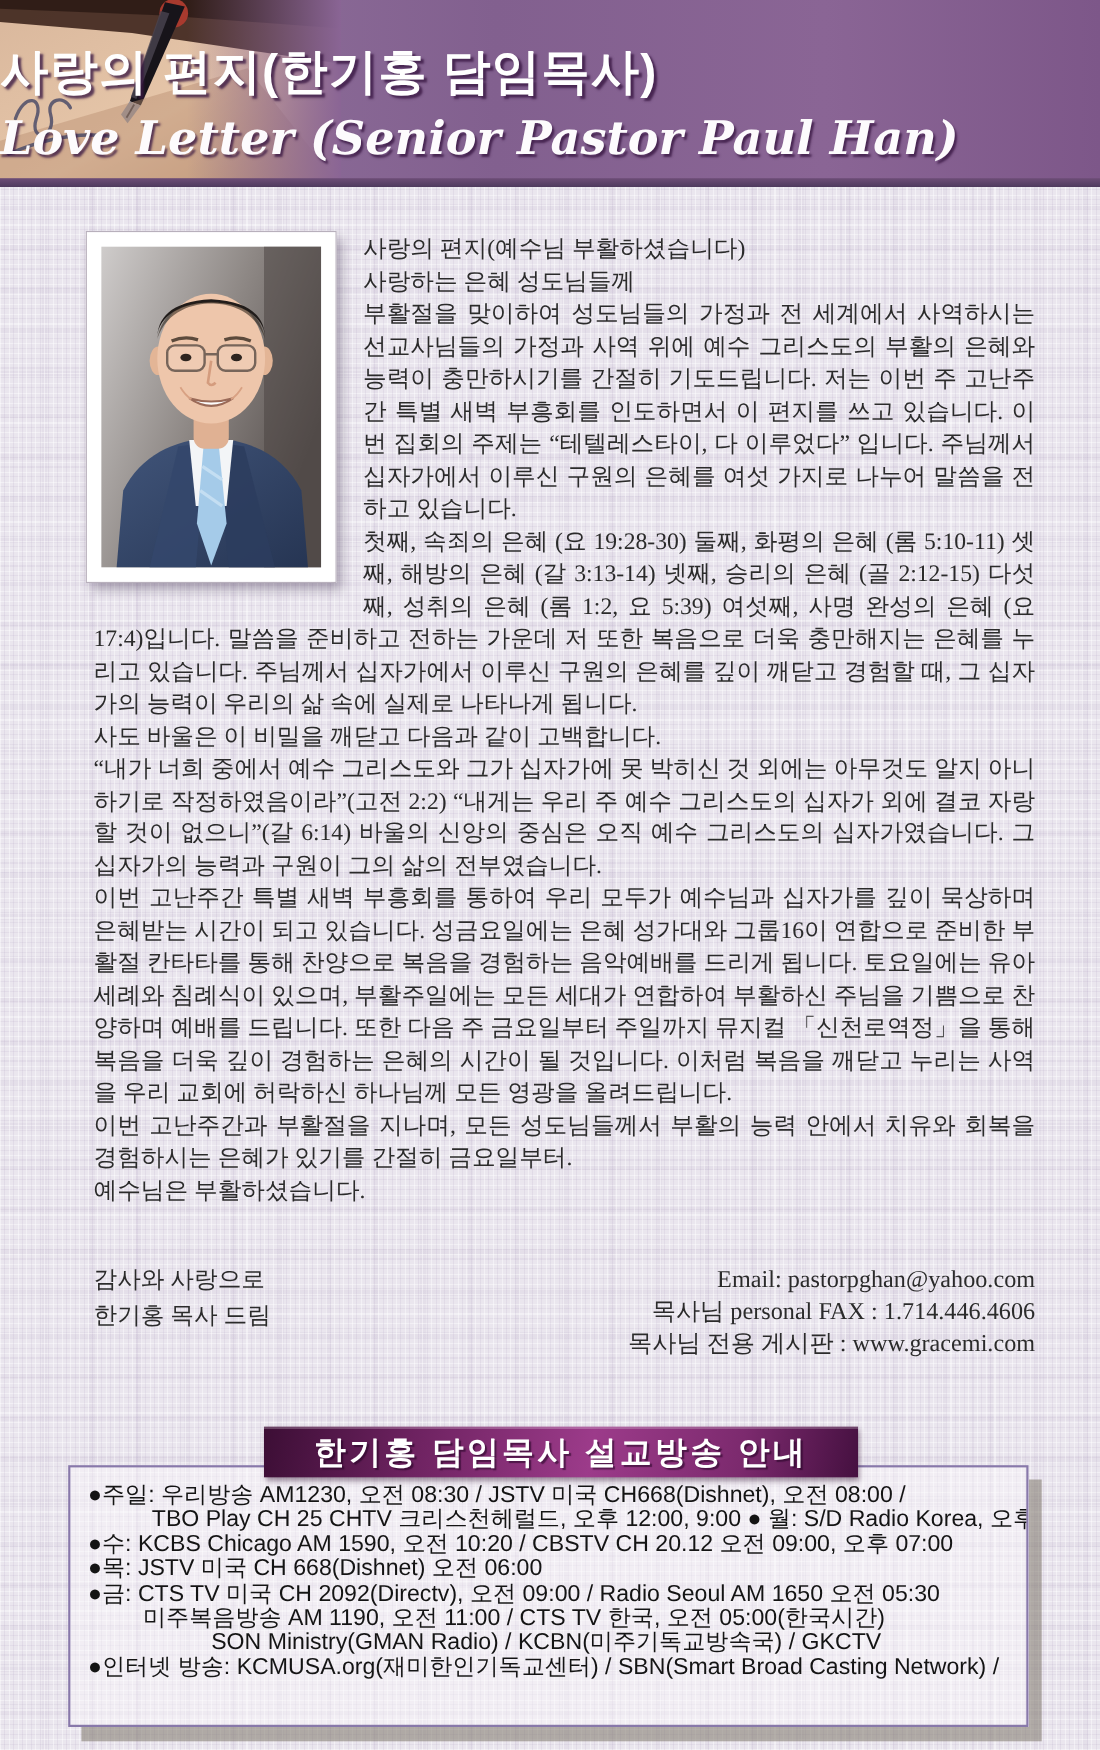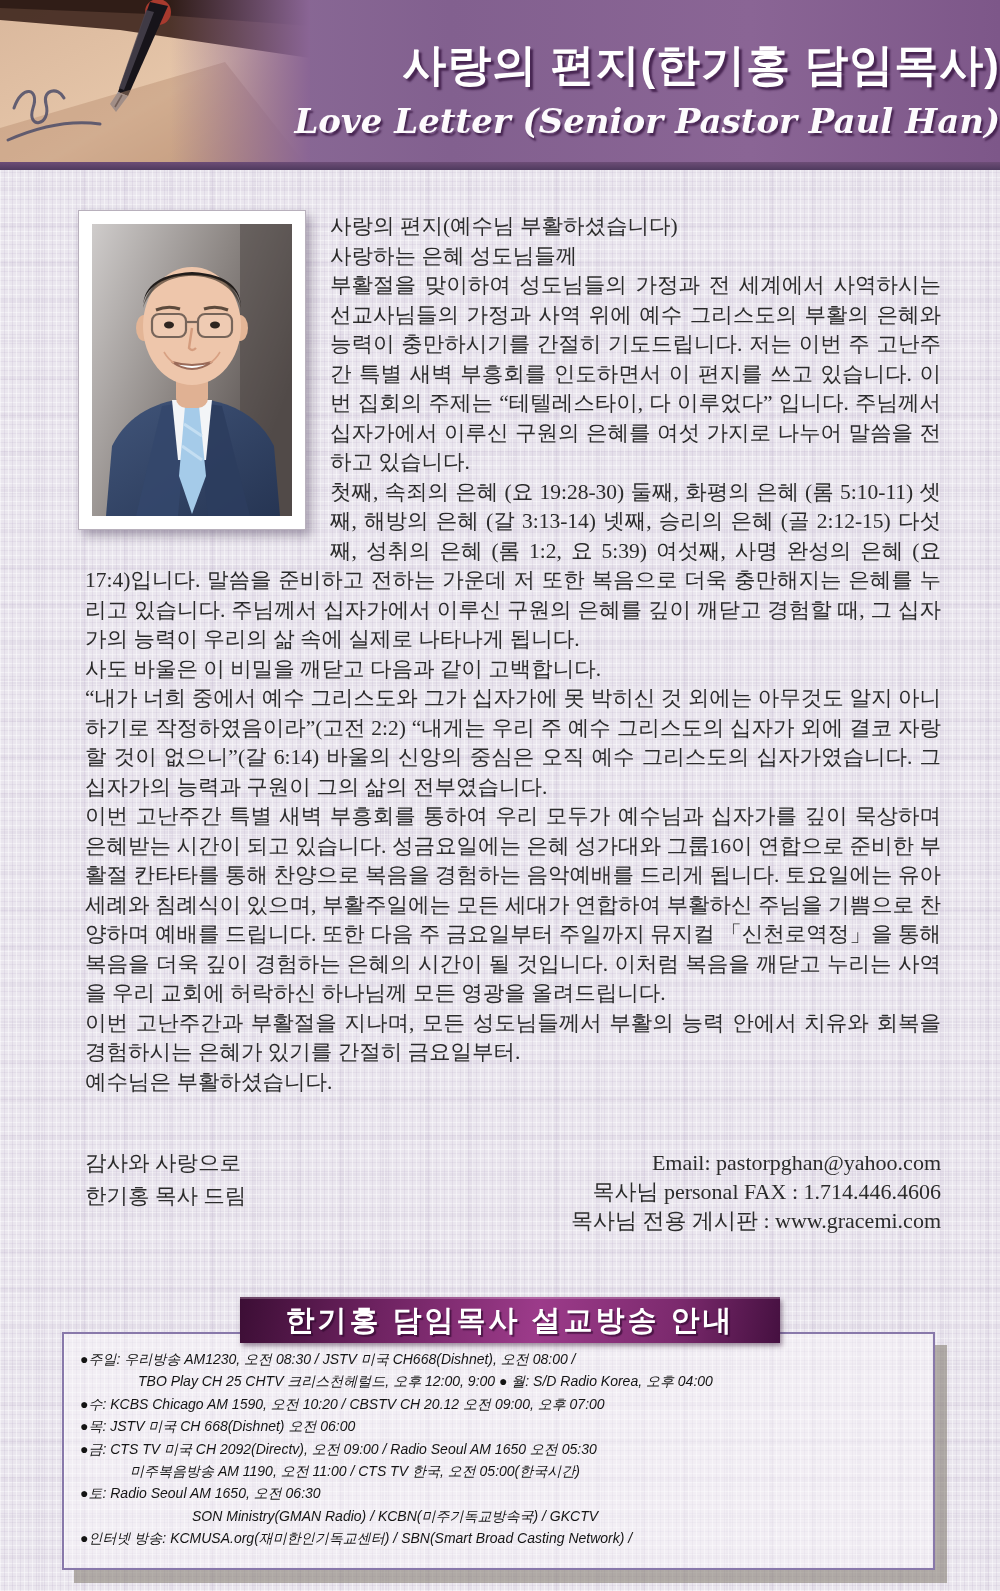--- a/index.html
+++ b/index.html
@@ -17,28 +17,28 @@
   .header{
     position:absolute; left:0; top:0; width:1000px; height:170px;
     background:linear-gradient(90deg,#94769f 0%,#82608f 45%,#8a6595 75%,#7d5789 100%);
     overflow:hidden;
   }
   .header:after{
     content:""; position:absolute; left:0; bottom:0; width:100%; height:8px;
     background:linear-gradient(#6d4d77, #4f3a5e);
   }
   .pen-art{position:absolute; left:0; top:0; width:310px; height:170px;}
-  .header-titles{position:absolute; left:0; top:0; width:1000px; height:170px; text-align:right;}
+  .header-titles{position:absolute; left:0; top:0; width:1000px; height:170px; text-align:left;}
   .title-ko{
     margin:0; padding-top:36px; font-size:44px; font-weight:bold; color:#ffffff;
     letter-spacing:1px; text-shadow:3px 3px 2px rgba(56,22,66,.8);
   }
   .title-en{
     margin:6px 0 0 0; font-family:"DejaVu Serif", serif; font-style:italic; font-weight:bold;
-    font-size:34px; color:#fdfbfd; text-shadow:2px 3px 2px rgba(56,22,66,.8);
+    font-size:42px; color:#fdfbfd; text-shadow:2px 3px 2px rgba(56,22,66,.8);
   }
   
   .letter-body{position:absolute; left:85px; top:212px; width:856px; font-size:21.5px; line-height:29.5px; text-align:justify;font-family:Liberation Serif, serif;}
   .photo-frame{
     float:left; width:200px; height:292px; background:#ffffff; border:1px solid #b8b0bc;
     padding:13px; margin:-2px 24px 14px -7px; box-shadow:5px 6px 10px rgba(86,74,100,.45);
   }
   .photo-frame svg{display:block; width:200px; height:292px;}
   .letter-body p{margin:0;}
   .subject{margin:0 0 20px 0;}
@@ -57,21 +57,21 @@
     text-shadow:2px 2px 1px rgba(40,5,40,.6);
     border-top:2px solid rgba(255,255,255,.22);
     box-shadow:2px 3px 5px rgba(45,12,45,.45);
   }
   .schedule-box{
     position:absolute; left:62px; top:1332px; width:873px; height:238px; z-index:2;
     border:2px solid #8878aa; background:rgba(252,250,253,.42);
     box-shadow:12px 13px 0 0 rgba(126,118,106,.55);
     padding:14px 0 0 16px; box-sizing:border-box; overflow:hidden;
   }
-  .schedule-box .bl{font-size:14px; line-height:22.4px; white-space:nowrap; color:#141414;font-style:italic;}
+  .schedule-box .bl{font-size:21px; line-height:22.4px; white-space:nowrap; color:#141414;}
   .bl-indent1{padding-left:58px;}
   .bl-indent2{padding-left:50px;}
   .bl-indent3{padding-left:112px;}
 </style>
 </head>
 <body>
 
 <div class="page">
 
   <div class="header">
@@ -182,18 +182,17 @@
 
   <div class="banner">한기홍 담임목사 설교방송 안내</div>
 
   <div class="schedule-box">
     <div class="bl">●주일:  우리방송 AM1230, 오전 08:30 / JSTV 미국 CH668(Dishnet), 오전 08:00 /</div>
     <div class="bl bl-indent1">TBO Play CH 25 CHTV 크리스천헤럴드, 오후 12:00, 9:00  ●  월: S/D Radio Korea, 오후 04:00</div>
     <div class="bl">●수:  KCBS Chicago AM 1590,  오전 10:20 / CBSTV CH 20.12 오전 09:00, 오후 07:00</div>
     <div class="bl">●목:  JSTV 미국 CH 668(Dishnet) 오전 06:00</div>
     <div class="bl">●금:  CTS TV 미국 CH 2092(Directv), 오전 09:00 / Radio Seoul AM 1650 오전 05:30</div>
     <div class="bl bl-indent2">미주복음방송 AM 1190, 오전 11:00 / CTS TV 한국, 오전 05:00(한국시간)</div>
-    <div class="bl">●토:  Radio Seoul AM 1650, 오전 06:30</div>
     <div class="bl bl-indent3">SON Ministry(GMAN Radio) / KCBN(미주기독교방속국) / GKCTV</div>
     <div class="bl">●인터넷 방송:  KCMUSA.org(재미한인기독교센터) / SBN(Smart Broad Casting Network) /</div>
   </div>
 
 </div>
 
 </body></html>

